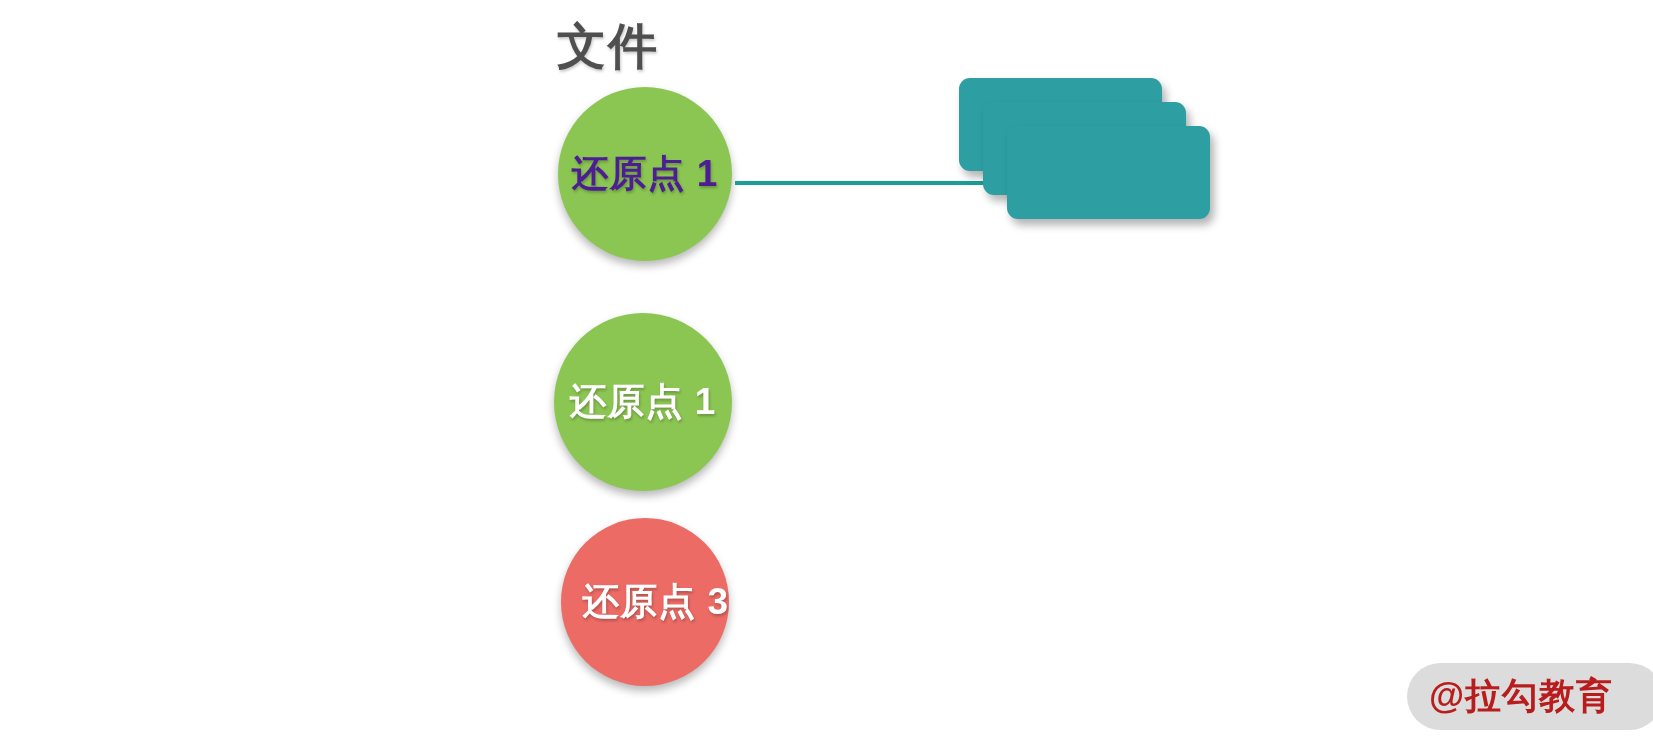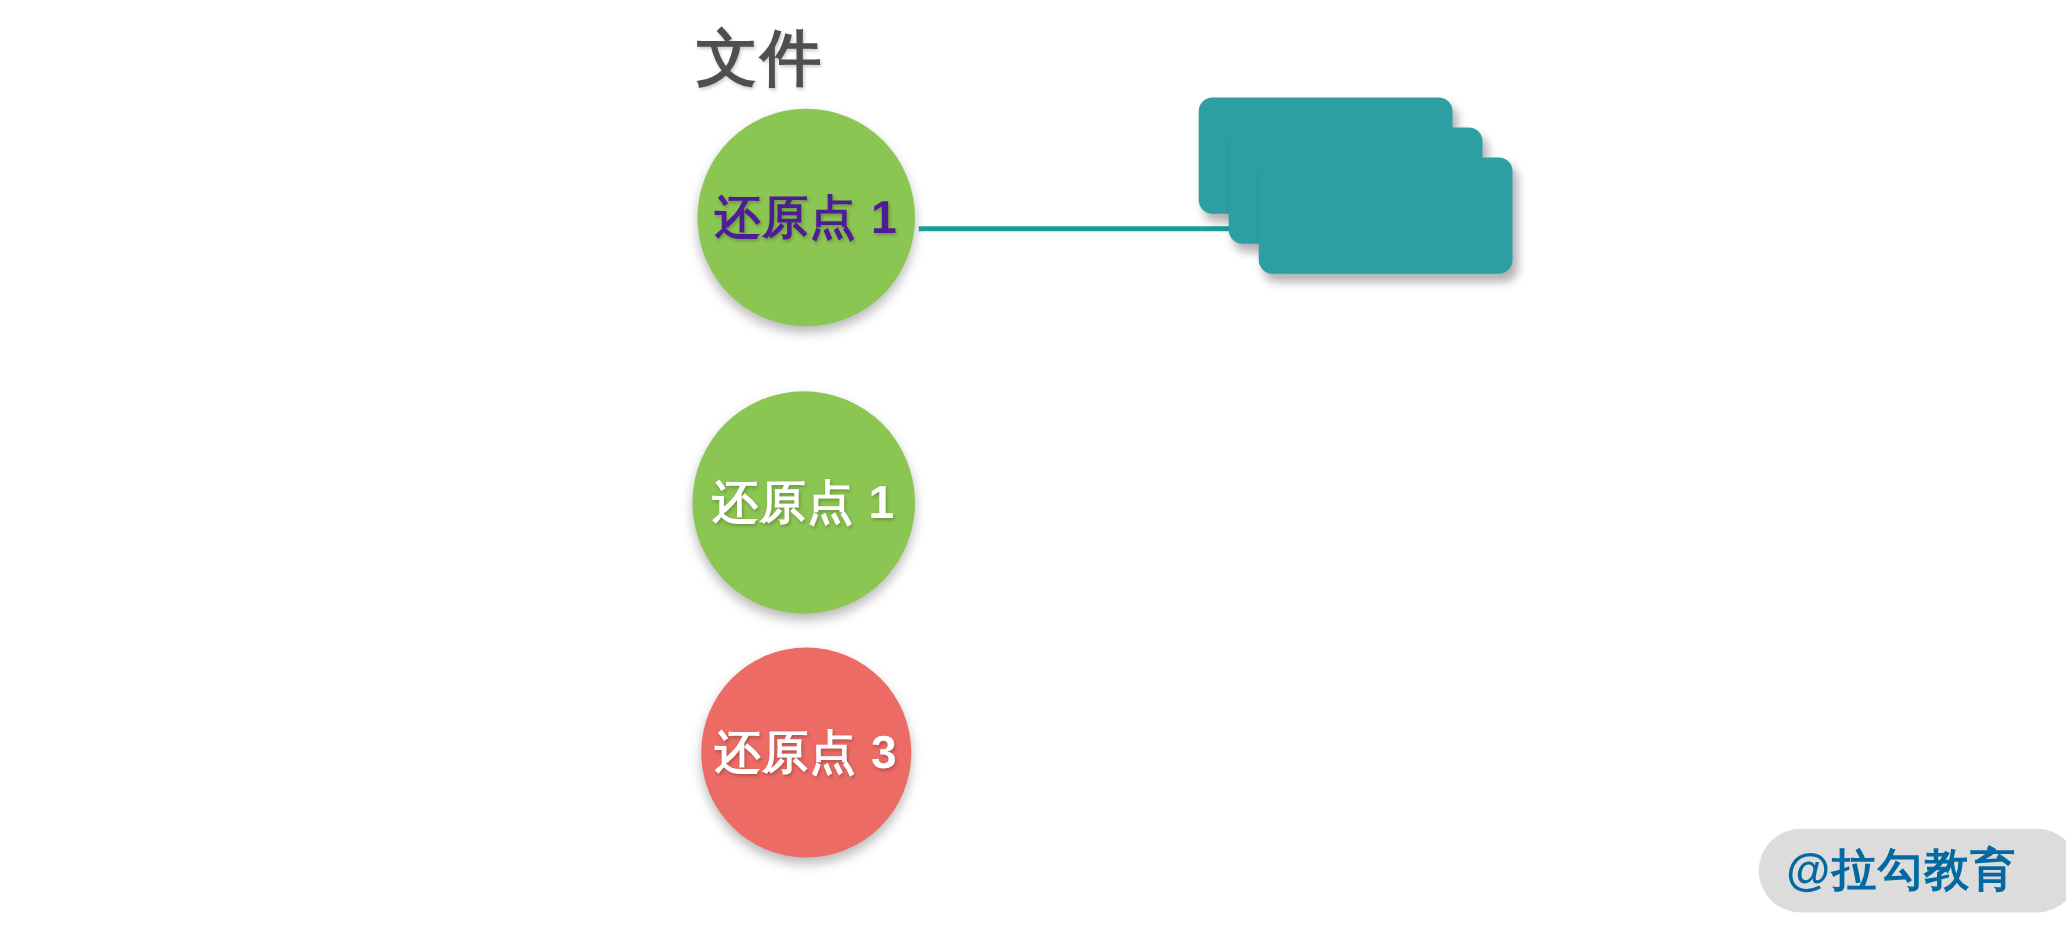--- a/index.html
+++ b/index.html
@@ -106,27 +106,27 @@
   <div class="diagram-title" style="color: rgb(79, 79, 79);">文件</div>
 
   <div class="node-circle circle-1" style="background-color: rgb(140, 198, 82);">
     <span class="node-label" style="color: #4c1d95;">还原点 1</span>
   </div>
 
   <div class="node-circle circle-2" style="background-color: rgb(140, 198, 82);">
     <span class="node-label" style="color: rgb(255, 255, 255);">还原点 1</span>
   </div>
 
-  <div class="node-circle circle-3" style="background-color: rgb(237, 107, 101);">
+  <div class="node-circle circle-3" style="background-color: rgb(237, 107, 101); justify-content: flex-end;">
     <span class="node-label" style="color: rgb(255, 255, 255);">还原点 3</span>
   </div>
 
   <div class="connector-line" style="background-color: rgb(27, 158, 151);"></div>
 
   <div class="log-card log-card-1" style="background-color: rgb(45, 159, 163);"></div>
   <div class="log-card log-card-2" style="background-color: rgb(45, 159, 163);"></div>
   <div class="log-card log-card-3" style="background-color: rgb(45, 159, 163);"></div>
 
   <div class="watermark" style="background-color: rgb(220, 220, 220);">
-    <span class="watermark-text" style="color: #0369a1;">@拉勾教育</span>
+    <span class="watermark-text" style="color: #b91c1c;">@拉勾教育</span>
   </div>
 
 </div>
 
 </body></html>

